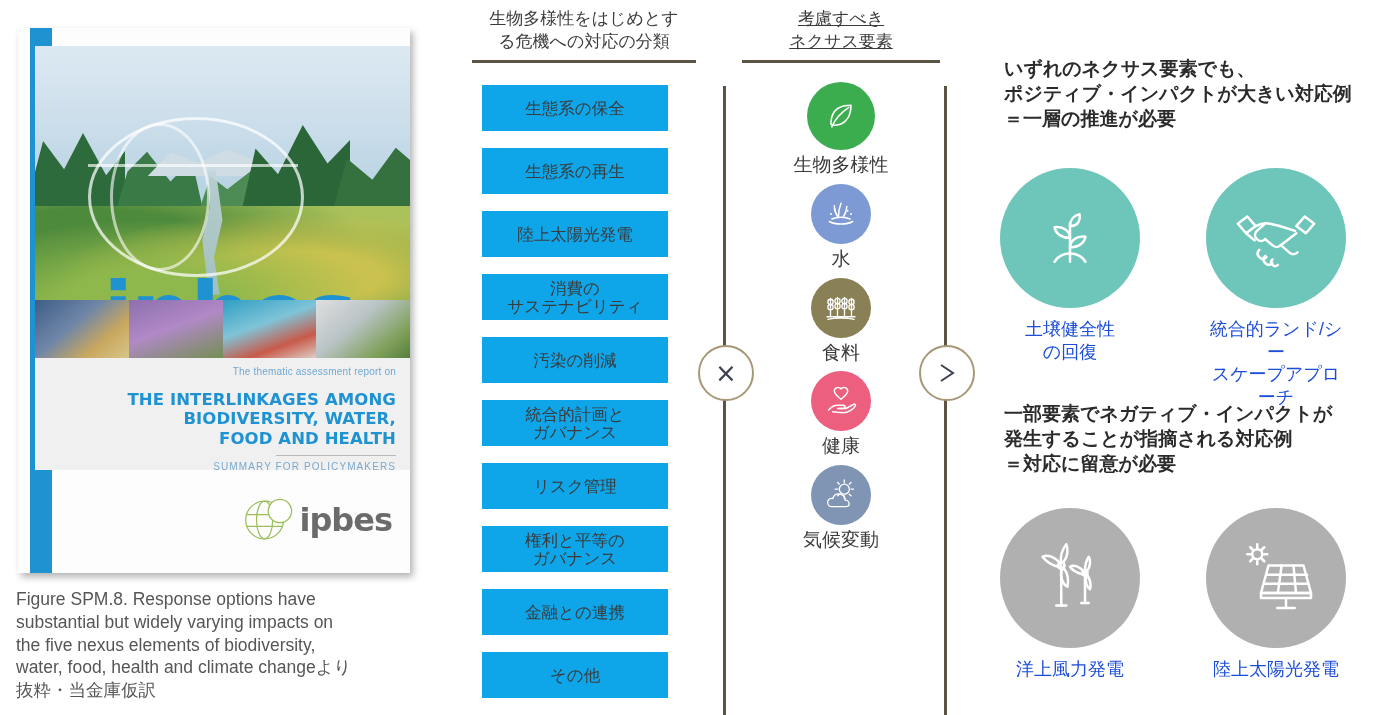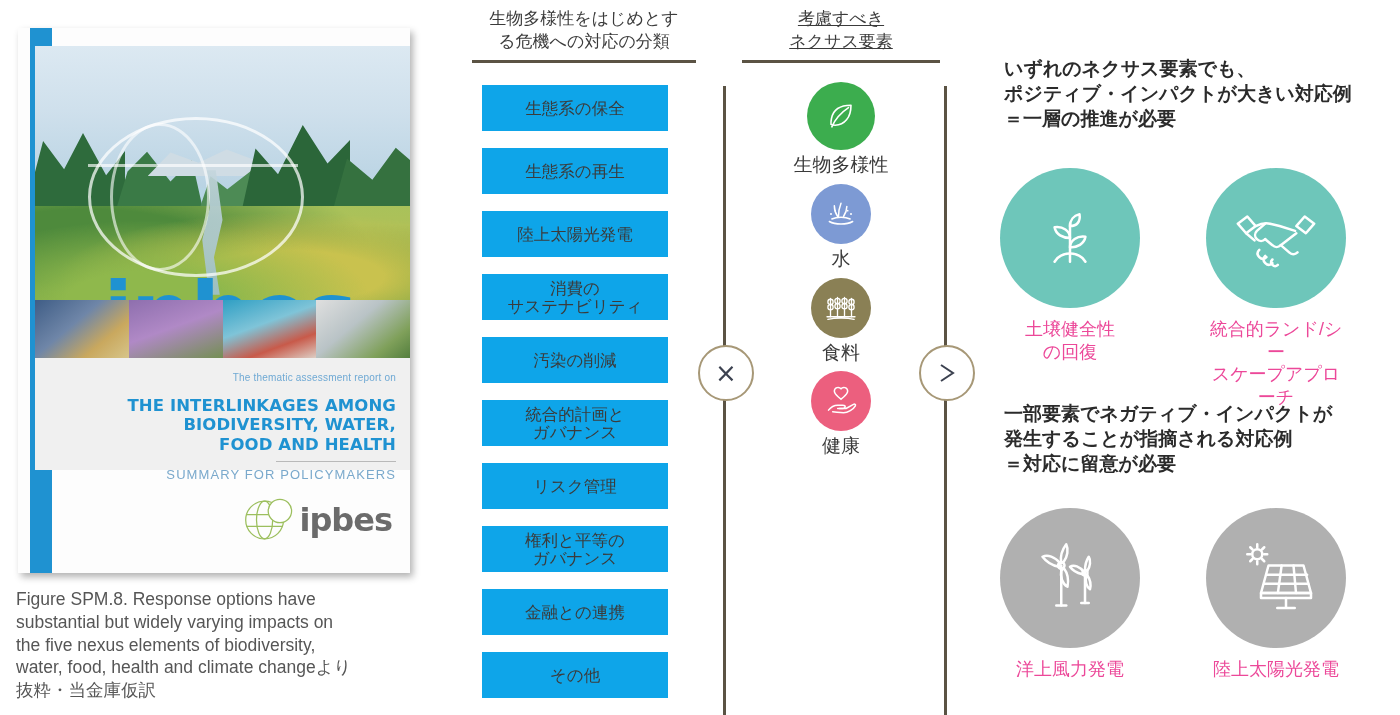--- a/index.html
+++ b/index.html
@@ -88,30 +88,30 @@
     overflow:hidden;
   }
   .photo-strip > div { flex:1; }
   .ps1 { background: linear-gradient(140deg, #3f5d86 0%, #6f86a8 40%, #c9a85e 70%, #d8c88e 100%); }
   .ps2 { background: linear-gradient(160deg, #8e6fae 0%, #b089c6 45%, #6f8f4a 100%); }
   .ps3 { background: linear-gradient(160deg, #2f9fc4 0%, #7fc4d8 40%, #c85a4a 70%, #e0e0d8 100%); }
   .ps4 { background: linear-gradient(140deg, #dfdfdf 0%, #b9c3c6 40%, #7fa05a 75%, #4e7a3a 100%); }
   .cover-titleblock {
     position:absolute; left:17px; top:330px; right:0; height:112px;
     background:#f0f0f0;
-    padding: 14px 14px 0 0; box-sizing:border-box; text-align:right;
+    padding: 8px 14px 0 0; box-sizing:border-box; text-align:right;
   }
   .cover-pretitle { font-size:10px; color:#6fa9d4; letter-spacing:.2px; }
   .cover-title {
     font-family:"DejaVu Sans", sans-serif;
     font-weight:700; font-size:16.5px; line-height:1.18;
     color:#1f92d1; margin-top:13px; letter-spacing:.1px;
   }
   .cover-rule { margin:7px 0 5px auto; width:120px; height:1px; background:#b9b9b9; }
-  .cover-sub { font-size:13px; color:#7aa9cc; letter-spacing:1.1px; }
+  .cover-sub { font-size:10px; color:#7aa9cc; letter-spacing:1.1px; }
   .cover-logo {
     position:absolute; right:18px; bottom:26px;
     display:flex; align-items:center; gap:2px;
   }
   .cover-logo-mark { width:54px; height:54px; }
   .cover-logo-text {
     font-family:"DejaVu Sans", sans-serif;
     font-weight:700; font-size:32px; color:#6b6b6b; letter-spacing:-1px;
   }
 
@@ -182,21 +182,21 @@
 
   .example-row { position:absolute; display:flex; gap:66px; }
   #examples-positive { left:1000px; top:168px; }
   #examples-negative { left:1000px; top:508px; }
   .example-item { width:140px; text-align:center; }
   .example-circle {
     width:140px; height:140px; border-radius:50%;
     display:flex; align-items:center; justify-content:center;
     margin-bottom:10px;
   }
-  .example-label { font-size:18px; line-height:1.25; color:#ec4899; }
+  .example-label { font-size:18px; line-height:1.25; color:#1d4ed8; }
 </style>
 </head>
 <body>
 
 <div class="stage">
 
   <div id="cover-panel">
     <div class="cover-card">
       <div class="cover-spine"></div>
 
@@ -373,20 +373,32 @@
       </div>
       <div class="nexus-item small">
         <div class="nexus-circle" style="background: rgb(236, 95, 126); display: flex; align-items: center; justify-content: center;">
           <svg viewBox="0 0 48 48" width="40" height="40">
             <path d="M24 22c-4-4-8-6-8-10a4.5 4.5 0 0 1 8-2.6A4.5 4.5 0 0 1 32 12c0 4-4 6-8 10z" fill="none" stroke="#fff" stroke-width="1.8" stroke-linejoin="round"></path>
             <path d="M9 35c3-4 7-6 11-6h6c2 0 3 1 3 2s-1 2-3 2h-6" fill="none" stroke="#fff" stroke-width="1.8" stroke-linecap="round" stroke-linejoin="round"></path>
             <path d="M22 33h8l9-5c1.4-.8 3 .4 2.2 1.8C39 34 32 38 27 38c-6 0-9-1-13-1" fill="none" stroke="#fff" stroke-width="1.8" stroke-linecap="round" stroke-linejoin="round"></path>
           </svg>
         </div>
         <div class="nexus-label">健康</div>
+      </div>
+      <div class="nexus-item small">
+        <div class="nexus-circle" style="background: rgb(128, 148, 180); display: flex; align-items: center; justify-content: center;">
+          <svg viewBox="0 0 48 48" width="40" height="40">
+            <g fill="none" stroke="#fff" stroke-width="1.6" stroke-linecap="round">
+              <circle cx="28" cy="17" r="6"></circle>
+              <path d="M28 6v3M28 25v3M39 17h-3M20 17h-3M36 9l-2 2M22 23l-2 2M36 25l-2-2M22 11l-2-2"></path>
+              <path d="M13 38c-2.8 0-5-2.2-5-5s2.2-5 5-5c.4 0 .8 0 1.2.2C15 24.8 18 22.6 21.4 22.6c4.2 0 7.6 3.4 7.6 7.6 2.6 0 4.8 2 4.8 4.6S31.6 38 29 38z"></path>
+            </g>
+          </svg>
+        </div>
+        <div class="nexus-label">気候変動</div>
       </div>
     </div>
 
   <div id="callout-positive" class="callout-heading">
     <div>いずれのネクサス要素でも、</div>
     <div>ポジティブ・インパクトが大きい対応例</div>
     <div>＝一層の推進が必要</div>
   </div>
   <div id="examples-positive" class="example-row">
       <div class="example-item">

